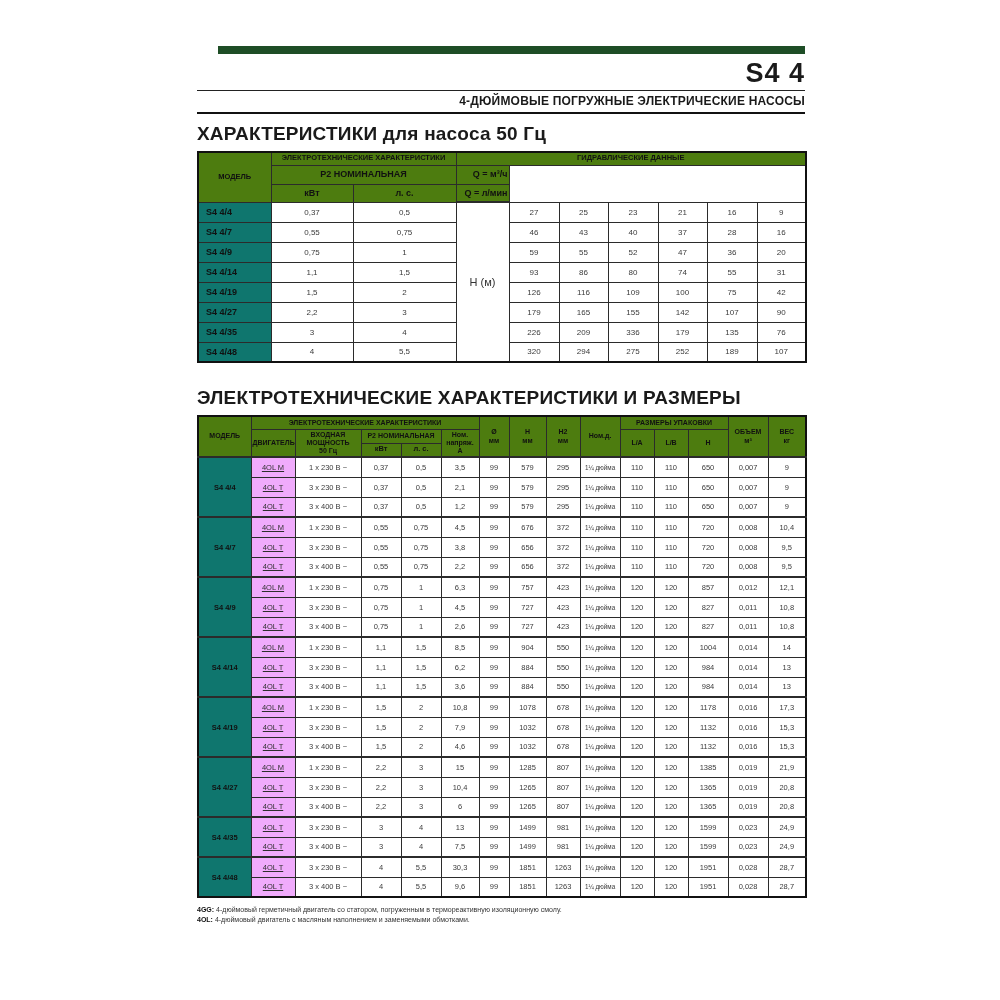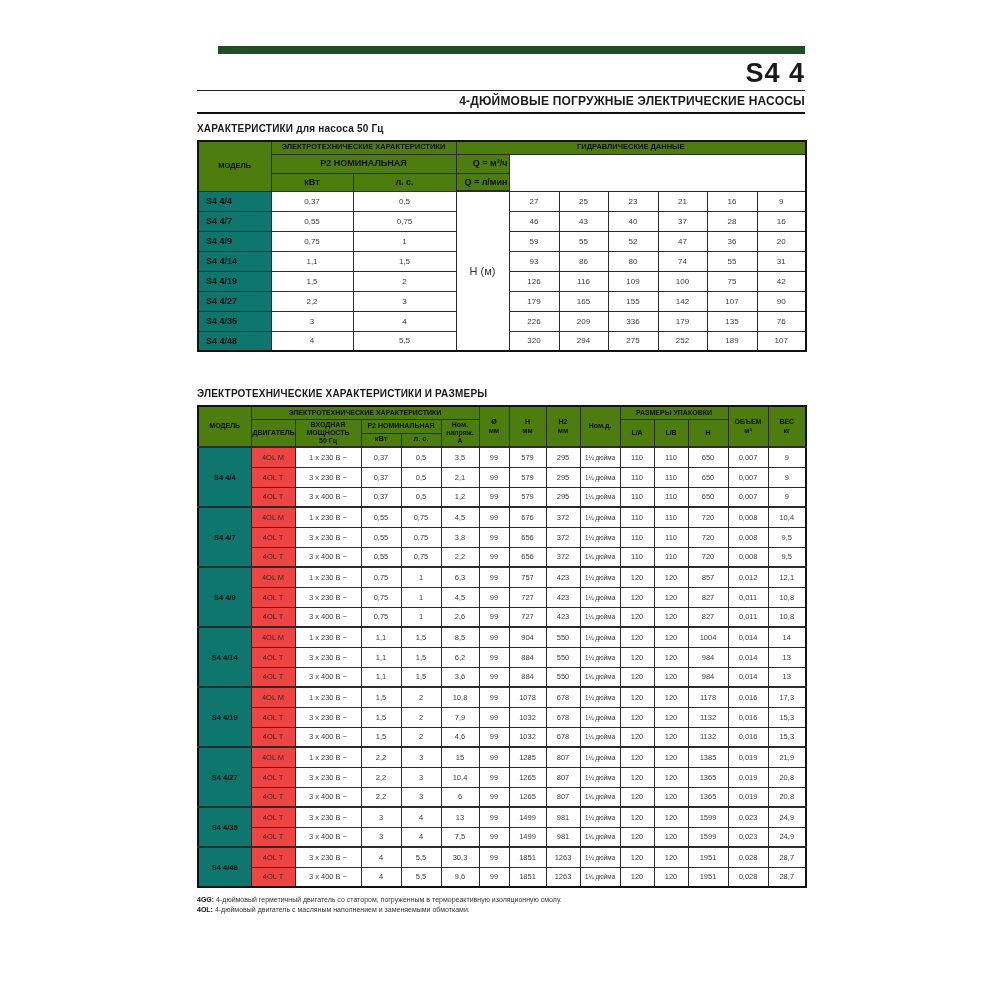--- a/index.html
+++ b/index.html
@@ -9,32 +9,32 @@
   #content { position:absolute; left:197px; top:46px; width:608px; }
 
   
   .green-bar { height:8px; background:#1e4d26; margin-left:21px; }
   .product-code { text-align:right; font-size:27px; font-weight:bold; letter-spacing:1px;
                   margin-top:4px; line-height:30px; }
   .rule-thin { border-top:1.5px solid #222; margin-top:2px; }
   .subtitle { text-align:right; font-size:12px; font-weight:bold; margin-top:3px; letter-spacing:0.2px; }
   .rule-thick { border-top:2.5px solid #111; margin-top:4px; }
 
-  .section-title { font-size:10px; font-weight:bold; margin-top:9px; letter-spacing:0.2px; }
-  .section-title.second { margin-top:36px; }
+  .section-title { font-size:19px; font-weight:bold; margin-top:9px; letter-spacing:0.2px; }
+  .section-title.second { margin-top:24px; }
 
   
   table { border-collapse:collapse; table-layout:fixed; width:608px; background:#fff; }
   td, th { border:1px solid #2b2b2b; text-align:center; vertical-align:middle;
            font-size:8px; color:#3a3a3a; overflow:hidden; padding:0 1px; }
   th { background:#4d7c0f; color:#111; font-weight:bold; line-height:1.15; }
   table { border:2px solid #111; }
   .th-pre { white-space:pre-line; }
   .mcell { background:#0f766e; font-weight:bold; color:#111; font-size:9px; }
-  .motcell { background:#ef4444; color:#2f2f2f; font-size:7.5px; }
+  .motcell { background:#f0abfc; color:#2f2f2f; font-size:7.5px;text-decoration:underline; }
   .grp td { border-top-width:2px; }
 
   
   #table1 { margin-top:6px; }
   #table1 thead tr:nth-child(1) th { height:13px; font-size:7.5px; }
   #table1 thead tr:nth-child(2) th { height:19px; font-size:9px; }
   #table1 thead tr:nth-child(3) th { height:18px; font-size:9px; }
   #table1 tbody td { height:20px; }
   #table1 .mcell { text-align:left; padding-left:7px; }
   #table1 .hcol { background:#fff; font-size:11px; color:#333; border-top-width:2px; }

